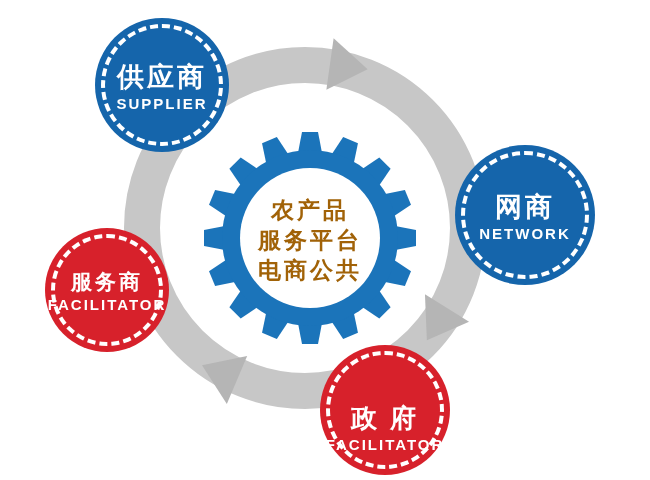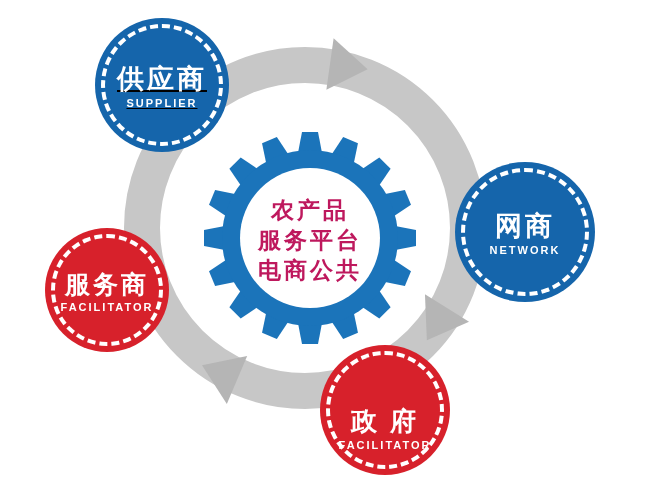--- a/index.html
+++ b/index.html
@@ -37,41 +37,41 @@
     pointer-events:none;
   }
   .node .txt{position:relative;z-index:2;color:#ffffff;}
   .node .zh{
     font-size:27px;
     font-weight:bold;
     letter-spacing:3px;
     white-space:nowrap;
   }
   .node .en{
-    font-size:11px;
+    font-size:15px;
     font-weight:bold;
     letter-spacing:2px;
     margin-top:0;
     white-space:nowrap;
   }
   
-  .node.supplier   {left:95px;  top:18px;  width:134px; height:134px;text-decoration:underline;}
-  .node.network    {left:455px; top:162px; width:140px; height:140px;}
+  .node.supplier   {left:95px;  top:18px;  width:134px; height:134px;}
+  .node.network    {left:455px; top:145px; width:140px; height:140px;}
   .node.facilitator{left:45px;  top:228px; width:124px; height:124px;}
   .node.government {left:320px; top:345px; width:130px; height:130px;}
-  .node.facilitator .zh{font-size:25px;}
+  .node.facilitator .zh{font-size:21px;}
   .node.government .zh{font-size:26px;margin-top:34px;}
   
   .gear-text{
     position:absolute;
     left:200px; top:195px;
     width:220px;
     text-align:center;
     z-index:2;
-    color:#be185d;
+    color:#a16207;
     font-weight:bold;
     font-size:23px;
     line-height:30px;
     letter-spacing:3px;
   }
 </style>
 </head>
 <body>
 
 <div class="stage">

